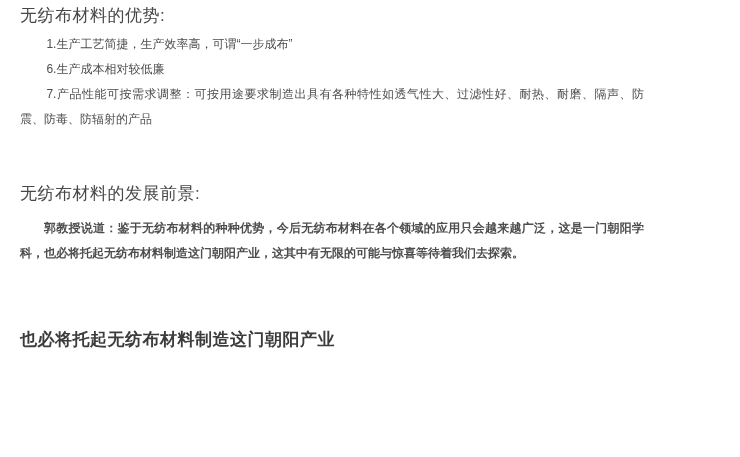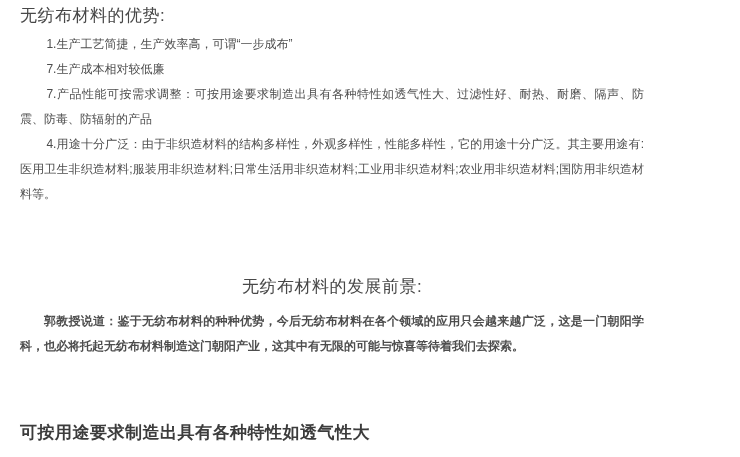--- a/index.html
+++ b/index.html
@@ -22,22 +22,21 @@
   }
   .doc-heading {
     font-size: 17px;
     font-weight: 400;
     color: #484848;
     margin: 0 0 6px 0;
     line-height: 20px;
     letter-spacing: 0.5px;
   }
   .doc-heading.section-2 {
-    margin: 70px 0 12px 0;
-    text-align: center;
+    margin: 52px 0 12px 0;
   }
   .doc-heading.section-3 {
     margin: 64px 0 0 0;
     font-weight: 600;
     color: #3c3c3c;
   }
   .doc-para {
     font-size: 12px;
     line-height: 25px;
     color: #4d4d4d;
@@ -53,25 +52,24 @@
 </style>
 </head>
 <body>
 
 <div class="doc">
 
   <h3 class="doc-heading section-1">无纺布材料的优势:</h3>
 
   <p class="doc-para">1.生产工艺简捷，生产效率高，可谓“一步成布”</p>
 
-  <p class="doc-para">7.生产成本相对较低廉</p>
+  <p class="doc-para">6.生产成本相对较低廉</p>
 
   <p class="doc-para">7.产品性能可按需求调整：可按用途要求制造出具有各种特性如透气性大、过滤性好、耐热、耐磨、隔声、防震、防毒、防辐射的产品</p>
 
-  <p class="doc-para">4.用途十分广泛：由于非织造材料的结构多样性，外观多样性，性能多样性，它的用途十分广泛。其主要用途有:医用卫生非织造材料;服装用非织造材料;日常生活用非织造材料;工业用非织造材料;农业用非织造材料;国防用非织造材料等。</p>
 
   <h3 class="doc-heading section-2">无纺布材料的发展前景:</h3>
 
   <p class="doc-para narrative">郭教授说道：鉴于无纺布材料的种种优势，今后无纺布材料在各个领域的应用只会越来越广泛，这是一门朝阳学科，也必将托起无纺布材料制造这门朝阳产业，这其中有无限的可能与惊喜等待着我们去探索。</p>
 
-  <h3 class="doc-heading section-3">可按用途要求制造出具有各种特性如透气性大</h3>
+  <h3 class="doc-heading section-3">也必将托起无纺布材料制造这门朝阳产业</h3>
 
 </div>
 
 </body></html>

